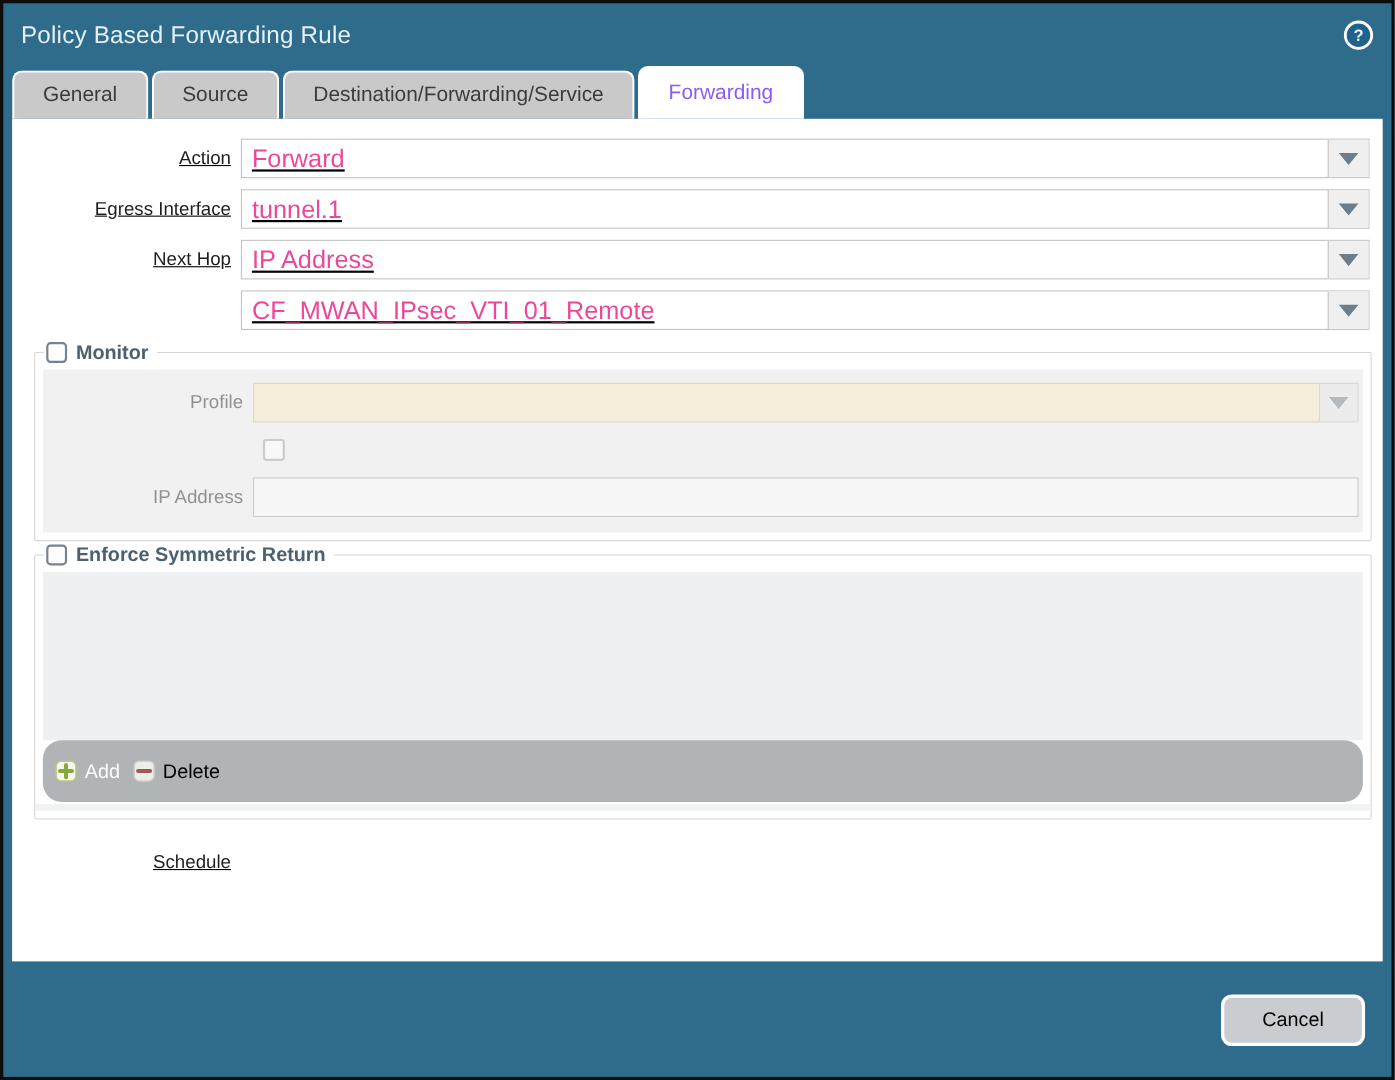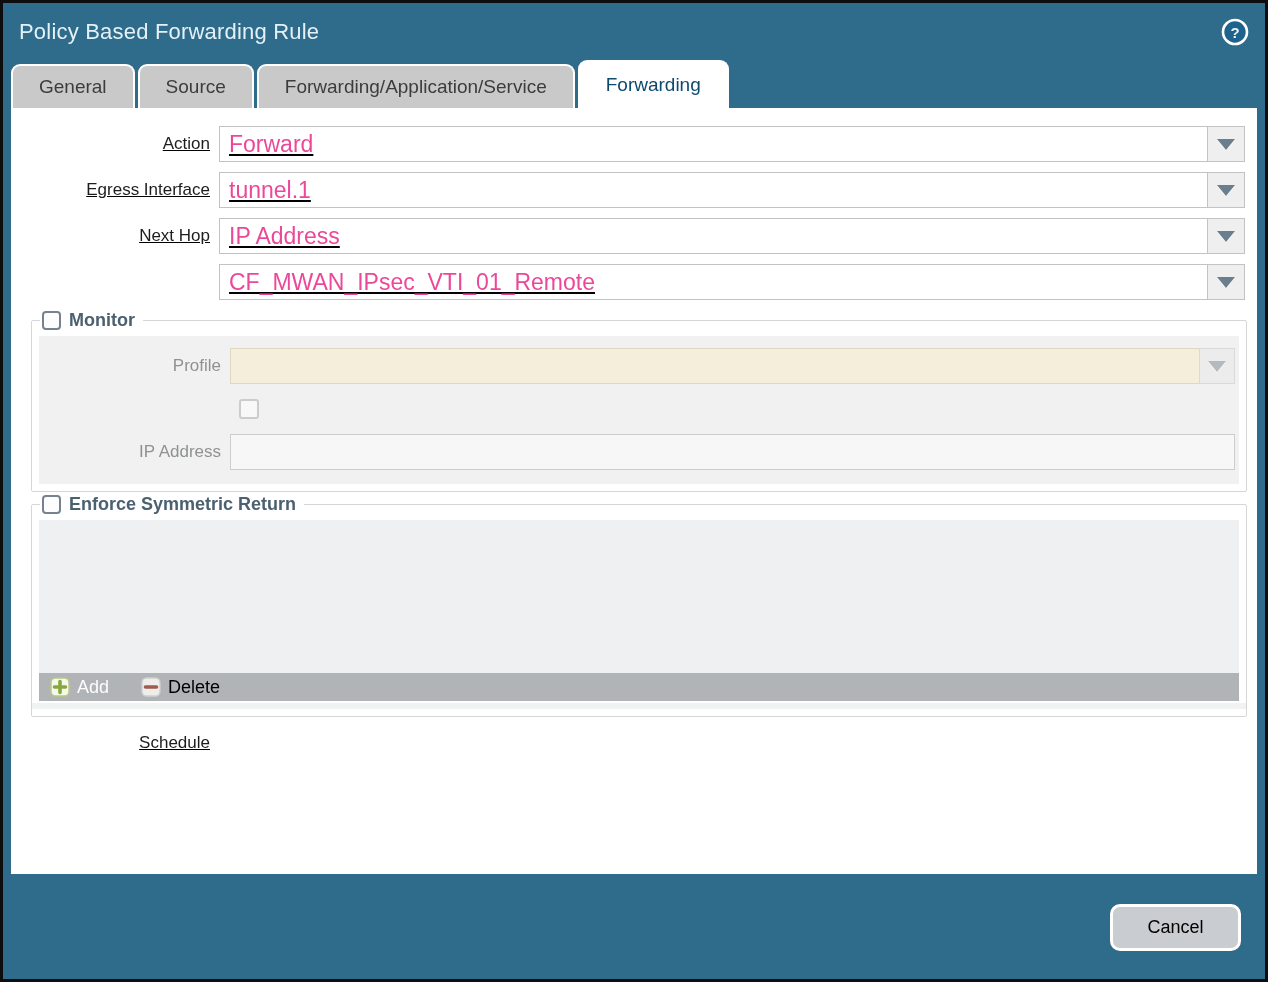--- a/index.html
+++ b/index.html
@@ -12,21 +12,21 @@
   .titlebar { height:57px; display:flex; align-items:center; justify-content:space-between;
               padding:0 16px 0 16px; }
   .title { color:#e4f1f7; font-size:22px; letter-spacing:0.2px; }
   .help-btn { width:28px; height:28px; cursor:pointer; display:flex; align-items:center; justify-content:center; }
 
   
   .tabs { display:flex; align-items:flex-end; gap:3px; padding-left:8px; height:48px; position:relative; }
   .tab { background:#c9c9c9; border:2px solid #fff; border-bottom:none; border-radius:9px 9px 0 0;
          height:44px; padding:0 26px; display:flex; align-items:center; font-size:19px; color:#3c3c3c;
          cursor:pointer; white-space:nowrap; }
-  .tab.active { background:#fff; height:48px; color:#0c4a6e; z-index:2; }
+  .tab.active { background:#fff; height:48px; color:#8b5cf6; z-index:2; }
 
   
   .content { background:#fff; margin:0 8px; height:766px; padding-top:18px; position:relative; }
 
   .frow { display:flex; align-items:center; margin:0 12px 10px 0; height:36px;text-decoration:underline; }
   .flabel { width:208px; text-align:right; padding-right:9px; font-size:17px; color:#1d1d1d; flex:none; }
   .fwrap { flex:1; display:flex; height:36px; border:1px solid #c3c3c3; background:#fff; }
   .fval { flex:1; display:flex; align-items:center; padding:0 9px; font-size:23px; color:#ec4899; overflow:hidden; }
   .ddbtn { width:37px; border-left:1px solid #c3c3c3; background:#efefef; display:flex;
            align-items:center; justify-content:center; cursor:pointer; flex:none; }
@@ -53,28 +53,28 @@
   .cbox-dis { width:20px; height:20px; border:2px solid #cccccc; border-radius:3px; background:#f8f8f8;
               cursor:pointer; flex:none; }
   .dislabel { font-size:17px; color:#8f9192; }
   .ipfield { flex:1; height:36px; background:#f7f7f7; border:1px solid #cccccc; margin-right:4px;
              display:flex; align-items:center; padding:0 9px; font-size:17px; color:#8f9192; }
 
   
   .thead { height:48px; background:#b0b4b7; display:flex; align-items:center; padding:0 13px;
            color:#eff1f2; font-size:18px; }
   .tbody { height:153px; background:#eff0f1; }
-  .tfoot { height:28px; background:#b0b4b7; display:flex; align-items:center; gap:32px; padding:0 11px; }
+  .tfoot { height:56px; background:#b0b4b7; display:flex; align-items:center; gap:12px; padding:0 11px;border-radius:17px; }
   .tbtn { display:flex; align-items:center; gap:7px; font-size:18px; cursor:pointer; background:none; border:none;
           font-family:inherit; }
   .tbtn.add { color:#fdfdfd; }
   .tbtn.del { color:#000000; }
   .strip { height:6px; background:#f1f2f2; margin:2px -7px 0; }
 
-  .schedrow { margin-top:8px; }
+  .schedrow { margin-top:21px; }
 
   
   .footer { position:absolute; bottom:0; left:0; right:0; height:104px; display:flex; align-items:center;
             justify-content:flex-end; gap:13px; padding-right:24px; }
   .btn { width:131px; height:47px; border:3px solid #fff; border-radius:10px; font-size:18px; color:#000;
          display:flex; align-items:center; justify-content:center; cursor:pointer; font-family:inherit; }
   .btn.ok { background:#72a3b6; }
   .btn.cancel { background:#c9ccd0; }
 </style>
 </head>
@@ -88,21 +88,21 @@
       <svg width="28" height="28" viewBox="0 0 28 28">
         <circle cx="14" cy="14" r="12" fill="#1f628c" stroke="#ffffff" stroke-width="2.6"></circle>
         <text x="14" y="19.5" text-anchor="middle" font-size="15" font-weight="bold" fill="#e9f3f8" font-family="Liberation Sans, sans-serif">?</text>
       </svg>
     </span>
   </div>
 
   <div class="tabs">
     <div class="tab">General</div>
     <div class="tab">Source</div>
-    <div class="tab">Forwarding/Application/Service</div>
+    <div class="tab">Destination/Forwarding/Service</div>
     <div class="tab active">Forwarding</div>
   </div>
 
   <div class="content">
 
     <div class="frow">
       <span class="flabel">Action</span>
       <div class="fwrap">
         <span class="fval">Forward</span>
         <span class="ddbtn">

